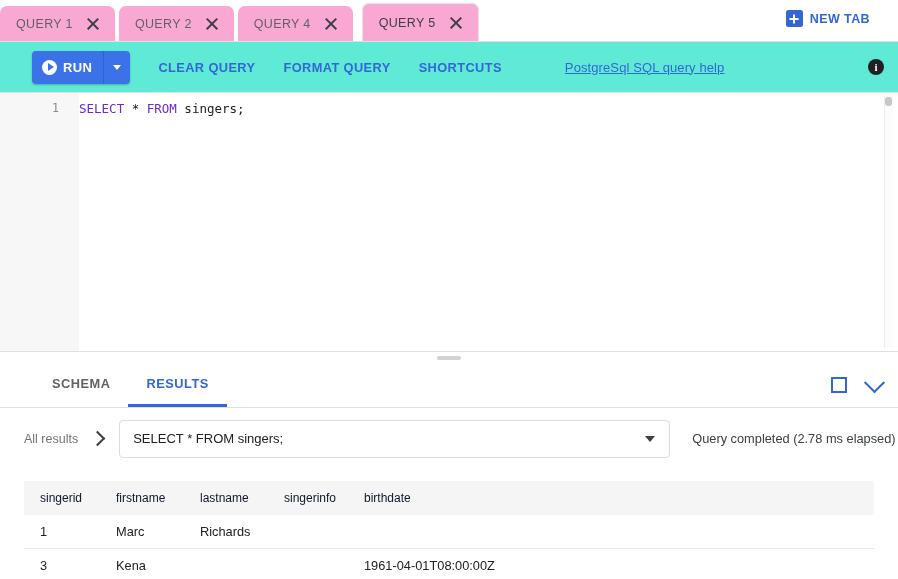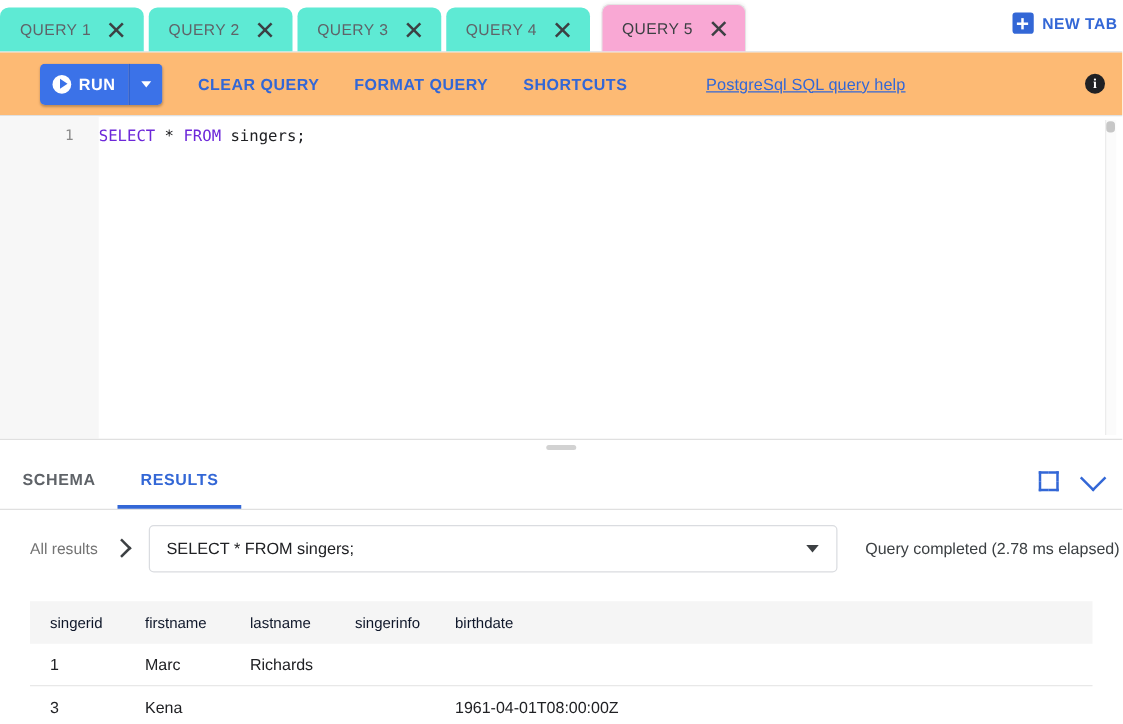--- a/index.html
+++ b/index.html
@@ -30,21 +30,21 @@
     align-items: flex-end;
     height: 41px;
   }
   .tab {
     height: 35px;
     display: flex;
     align-items: center;
     gap: 13px;
     padding: 0 14px 0 16px;
     margin-right: 4px;
-    background: #5eead4;
+    background: #f9a8d4;
     border-radius: 7px 7px 0 0;
     font-size: 12.5px;
     letter-spacing: .35px;
     color: #5f6368;
     cursor: pointer;
     box-sizing: border-box;
     white-space: nowrap;
   }
   .tab.active {
     background: #f9a8d4;
@@ -69,21 +69,21 @@
     left: 50%; top: 50%;
     width: 15px; height: 2.1px;
     background: #3c4043;
     transform-origin: center;
   }
   .tab-close::before { transform: translate(-50%,-50%) rotate(45deg); }
   .tab-close::after  { transform: translate(-50%,-50%) rotate(-45deg); }
 
   .newtab {
     position: absolute;
-    right: 4px;
+    right: 28px;
     top: 10px;
     display: flex;
     align-items: center;
     gap: 7px;
     cursor: pointer;
   }
   .newtab-icon {
     width: 17px; height: 17px;
     background: #3367d6;
     border-radius: 2.5px;
@@ -103,21 +103,21 @@
     font-size: 12.5px;
     font-weight: bold;
     letter-spacing: .4px;
   }
 
   
   .toolbar {
     height: 50px;
     display: flex;
     align-items: center;
-    background: #fdba74;
+    background: #5eead4;
     padding: 0 14px 0 32px;
     position: relative;
     box-sizing: border-box;
   }
   .run-group {
     display: flex;
     align-items: stretch;
     height: 33px;
     border-radius: 4px;
     overflow: hidden;
@@ -273,20 +273,21 @@
   }
 
   
   .results-panel { background: #fff; }
   .rtabs {
     height: 45px;
     display: flex;
     align-items: stretch;
     border-bottom: 1px solid #e0e0e0;
     position: relative;
+    padding-left: 34px;
     box-sizing: border-box;
   }
   .rtab {
     display: flex;
     align-items: center;
     padding: 0 18px;
     font-size: 12.8px;
     font-weight: bold;
     letter-spacing: .5px;
     color: #5f6368;
@@ -427,24 +428,20 @@
     <div class="tab">
       <span class="tab-label">QUERY 1</span>
       <span class="tab-close"></span>
     </div>
 
     <div class="tab">
       <span class="tab-label">QUERY 2</span>
       <span class="tab-close"></span>
     </div>
 
-    <div class="tab">
-      <span class="tab-label">QUERY 3</span>
-      <span class="tab-close"></span>
-    </div>
 
     <div class="tab">
       <span class="tab-label">QUERY 4</span>
       <span class="tab-close"></span>
     </div>
 
     <div class="tab active">
       <span class="tab-label">QUERY 5</span>
       <span class="tab-close"></span>
     </div>

